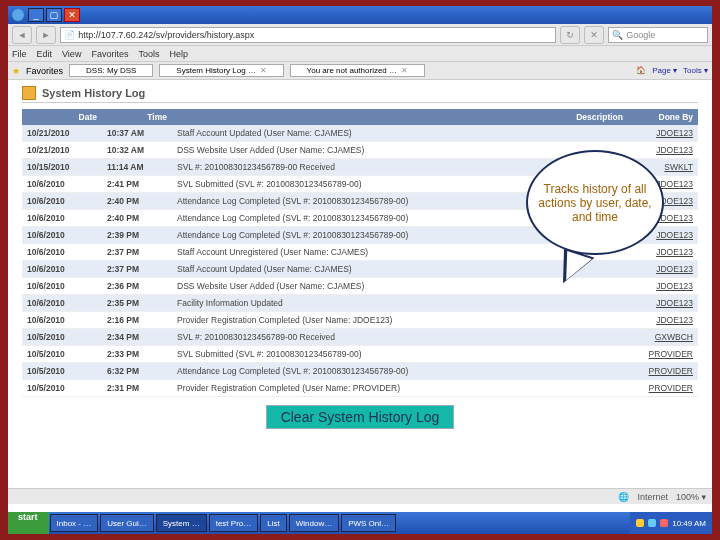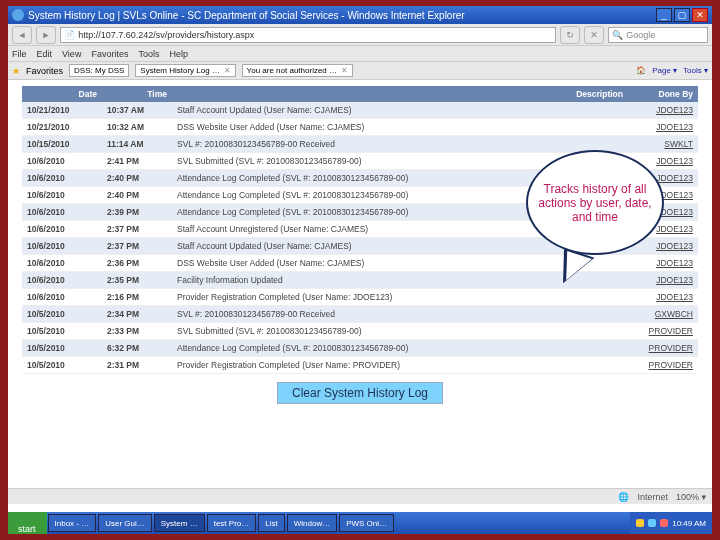--- a/index.html
+++ b/index.html
@@ -11,53 +11,52 @@
   .win-btns { display:flex; gap:2px; }
   .win-btn { width:16px; height:14px; background:#d94a2d; color:#fff; font-size:9px; display:flex; align-items:center; justify-content:center; border:1px solid #a02; }
   .win-btn.min,.win-btn.max { background:#3a76d6; border-color:#224; }
   .toolbar1 { height:22px; background:#e8e8e8; border-bottom:1px solid #ccc; display:flex; align-items:center; padding:0 4px; gap:4px; font-size:9px; }
   .nav-btn { width:20px; height:18px; background:#e8e8e8; border:1px solid #bbb; border-radius:3px; display:flex; align-items:center; justify-content:center; color:#888; }
   .addrbar { flex:1; height:16px; background:#fff; border:1px solid #aaa; display:flex; align-items:center; padding:0 3px; font-size:9px; color:#333; }
   .searchbar { width:100px; height:16px; background:#fff; border:1px solid #aaa; display:flex; align-items:center; padding:0 3px; font-size:9px; color:#888; }
   .menu { height:16px; background:#e8e8e8; border-bottom:1px solid #ccc; display:flex; align-items:center; padding:0 4px; gap:10px; font-size:9px; }
   .menu span { color:#333; }
   .fav { height:18px; background:#e8e8e8; border-bottom:1px solid #ccc; display:flex; align-items:center; padding:0 4px; gap:6px; font-size:9px; }
-  .fav .tab { background:#fff; border:1px solid #aaa; padding:1px 4px; font-size:8px; display:flex; align-items:center; gap:2px; }
+  .fav .tab { background:#fff; border:1px solid #aaa; padding:1px 16px; font-size:8px; display:flex; align-items:center; gap:2px; }
   .fav .tab .x { color:#999; margin-left:2px; }
   .tool-right { margin-left:auto; display:flex; gap:6px; color:#22a; font-size:8px; }
   .content { height: calc(100% - 98px); overflow:hidden; padding:6px 14px; background:#fff; }
   .page-head { display:flex; align-items:center; gap:6px; margin-bottom:6px; border-bottom:1px solid #ccc; padding-bottom:2px; }
   .page-head .pg-icon { width:14px; height:14px; background:#f0b040; border:1px solid #c08020; }
   .page-head h2 { font-size:11px; color:#555; font-weight:bold; }
   table { width:100%; border-collapse:collapse; font-size:8.5px; }
   th { background:#6a84b0; color:#fff; text-align:right; padding:3px 5px; font-weight:bold; }
   th:last-child { text-align:right; }
   td { padding:3px 5px; color:#444; border-bottom:1px solid #eee; }
   td:last-child { text-align:right;text-decoration:underline; }
   tr.alt td { background:#e6ecf5; }
-  .clear-btn { margin:8px auto 0; display:block; background:#7dd3fc; border:1px solid #9ab; color:#235; font-size:12px; padding:3px 14px; cursor:pointer; }
+  .clear-btn { margin:8px auto 0; display:block; background:#14b8a6; border:1px solid #9ab; color:#235; font-size:14px; padding:3px 14px; cursor:pointer; }
   .statusbar-ie { height:16px; background:#e8e8e8; border-top:1px solid #ccc; font-size:9px; display:flex; align-items:center; padding:0 6px; color:#555; }
   .statusbar-ie .right { margin-left:auto; display:flex; gap:8px; align-items:center; }
-  .callout { position:absolute; top:150px; right:56px; width:138px; height:105px; background:#fff; border:2px solid #1a2c5a; border-radius:55%/55%; display:flex; align-items:center; justify-content:center; text-align:center; font-size:12px; color:#be185d; font-family:Arial,sans-serif; padding:10px; }
+  .callout { position:absolute; top:150px; right:56px; width:138px; height:105px; background:#fff; border:2px solid #1a2c5a; border-radius:55%/55%; display:flex; align-items:center; justify-content:center; text-align:center; font-size:12px; color:#a16207; font-family:Arial,sans-serif; padding:10px; }
   .callout-tail { position:absolute; top:252px; right:130px; width:0; height:0; border-left:10px solid transparent; border-right:22px solid transparent; border-top:34px solid #1a2c5a; transform:rotate(18deg); }
   .callout-tail::after { content:""; position:absolute; top:-32px; left:-6px; width:0; height:0; border-left:8px solid transparent; border-right:18px solid transparent; border-top:28px solid #fff; }
   .taskbar { position:absolute; bottom:6px; left:8px; right:8px; height:22px; background:linear-gradient(#3a76d6,#1e4fb1); display:flex; align-items:center; font-size:9px; color:#fff; }
-  .start { background:#3a9c3a; height:100%; padding:0 10px; display:flex; align-items:flex-end; font-weight:normal; border-right:1px solid #2a4; }
+  .start { background:#3a9c3a; height:100%; padding:0 10px; display:flex; align-items:flex-start; font-weight:bold; border-right:1px solid #2a4; }
   .task-item { background:#3163c0; height:18px; margin:0 1px; padding:0 6px; display:flex; align-items:center; border:1px solid #224; font-size:8px; max-width:66px; overflow:hidden; white-space:nowrap; }
   .task-item.active { background:#1d4598; }
   .tray { margin-left:auto; background:#2a5cc0; height:100%; padding:0 6px; display:flex; align-items:center; gap:4px; font-size:8px;justify-content:space-between; }
   .tiny { width:8px; height:8px; background:#fc3; border-radius:2px; }
 </style>
 </head>
 <body>
 
 <div class="frame">
   <div class="titlebar">
     <div class="ie-icon"></div>
-    <div class="title">System History Log  |  SVLs Online - SC Department of Social Services - Windows Internet Explorer</div>
     <div class="win-btns">
       <div class="win-btn min">_</div>
       <div class="win-btn max">▢</div>
       <div class="win-btn">✕</div>
     </div>
   </div>
 
   <div class="toolbar1">
     <div class="nav-btn">◄</div>
     <div class="nav-btn">►</div>
@@ -97,20 +96,24 @@
         <span class="x">✕</span>
       </div>
     <div class="tool-right">
       <span>🏠</span>
       <span>Page ▾</span>
       <span>Tools ▾</span>
     </div>
   </div>
 
   <div class="content">
+    <div class="page-head">
+      <div class="pg-icon"></div>
+      <h2>System History Log</h2>
+    </div>
     <table>
       <thead>
           <tr>
         <th style="width:80px">Date</th>
         <th style="width:70px">Time</th>
         <th>Description</th>
         <th style="width:70px">Done By</th>
       </tr>
         </thead>
       <tbody id="tbody">

